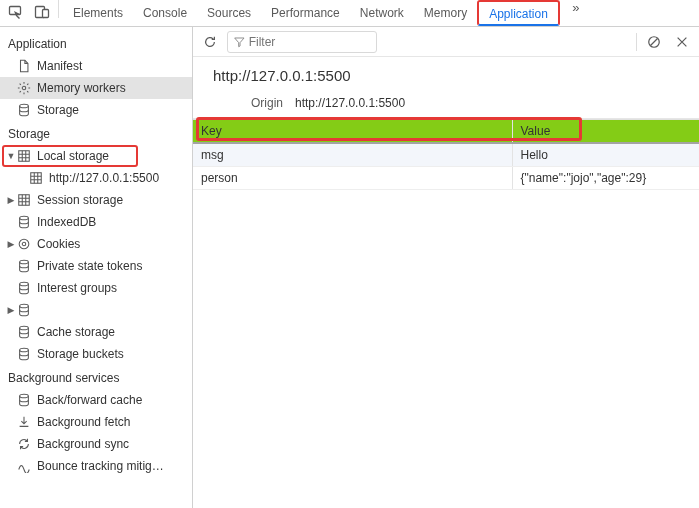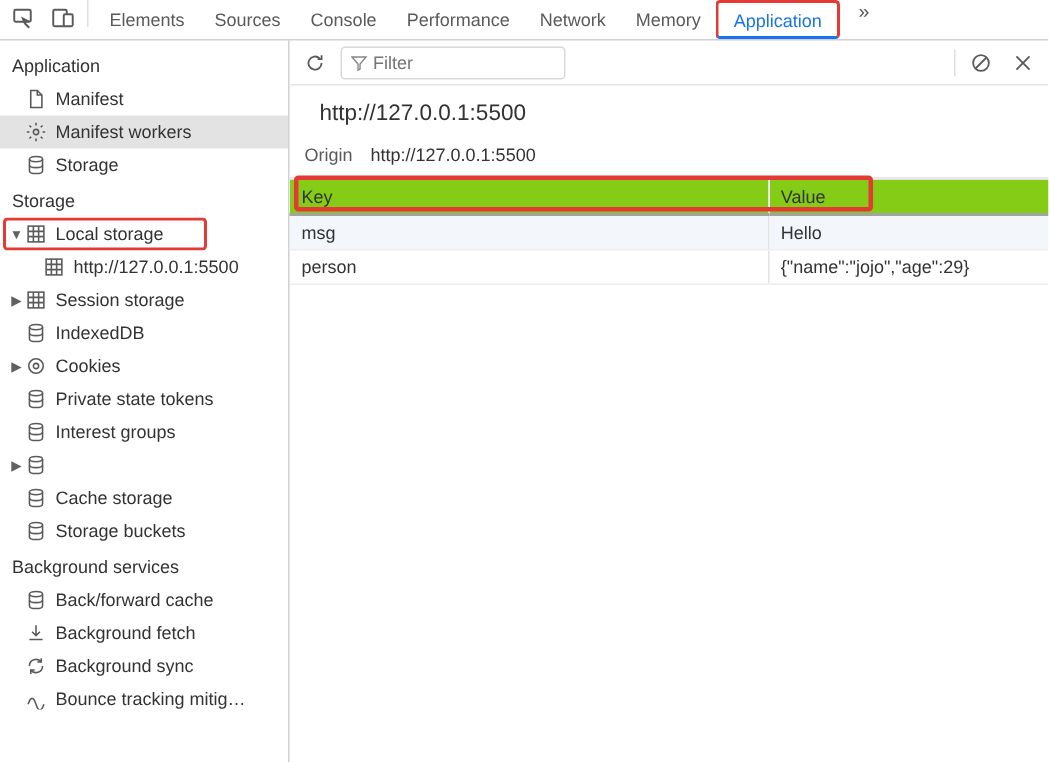--- a/index.html
+++ b/index.html
@@ -38,21 +38,21 @@
   .toolbar { display:flex; align-items:center; height:30px; border-bottom:1px solid #e6e6e6; padding:0 6px; gap:6px; }
   .toolbar .tbtn { width:22px; height:22px; display:flex; align-items:center; justify-content:center; color:#5a5a5a; cursor:pointer; }
   .toolbar .tbtn svg { width:14px; height:14px; }
   .filterwrap { display:flex; align-items:center; gap:4px; border:1px solid #d9d9d9; border-radius:3px; height:22px; padding:0 6px; width:150px; color:#888; }
   .filterwrap input { border:none; outline:none; width:100%; font-size:12px; color:#333; background:transparent; }
   .toolbar .spacer { flex:1; }
   .sep { width:1px; height:18px; background:#ddd; }
 
   .urlrow { padding:10px 20px 8px 20px; font-size:15px; }
   .originrow { display:flex; align-items:center; gap:12px; padding:4px 10px 8px 10px; border-bottom:1px solid #e6e6e6; font-size:12px; }
-  .originrow .olabel { color:#5a5a5a; }
+  .originrow .olabel { color:#5a5a5a;margin-left:48px; }
 
   
   .stablewrap { position:relative; }
   .stable { width:100%; border-collapse:collapse; table-layout:fixed; }
   .stable th, .stable td { text-align:left; font-weight:normal; padding:4px 8px; border-bottom:1px solid #eee; height:20px; overflow:hidden; white-space:nowrap; text-overflow:ellipsis; }
   .stable thead th { background:#84cc16; border-top:1px solid #e0e0e0; border-bottom:2px solid #a3a3a3; color:#333; }
   .stable th:first-child, .stable td:first-child { width:319px; }
   .stable th + th, .stable td + td { border-left:1px solid #e3e3e3; }
   .stable tbody tr:nth-child(odd) td { background:#f3f6fb; }
   .header-hl { position:absolute; left:3px; top:-2px; width:386px; height:24px; border:3px solid #e53935; border-radius:3px; pointer-events:none; }
@@ -71,22 +71,22 @@
     </span>
     <span class="tbicon">
       <svg viewBox="0 0 16 16" fill="none" stroke="currentColor" stroke-width="1.3">
         <rect x="1.5" y="2.5" width="9" height="11" rx="1"></rect>
           <rect x="8.5" y="5.5" width="6" height="8" rx="1" fill="#fff"></rect>
       </svg>
     </span>
     <span style="width:1px;height:18px;background:#ddd;margin:0 2px"></span>
     <div id="tabs-host" style="display: flex;">
         <span class="tab">Elements</span>
+        <span class="tab">Console</span>
         <span class="tab">Sources</span>
-        <span class="tab">Console</span>
         <span class="tab">Performance</span>
         <span class="tab">Network</span>
         <span class="tab">Memory</span>
         <span class="tab active hl-red">Application</span>
       </div>
     <span class="more">»</span>
   </div>
 
   <div class="body">
 
@@ -104,21 +104,21 @@
             <span class="lbl">Manifest</span>
           </div>
           <div class="node depth0 selected">
             <span class="arrow blank">▶</span>
             <span class="ic">
               <svg viewBox="0 0 16 16" fill="none" stroke="currentColor" stroke-width="1.2">
                 <circle cx="8" cy="8" r="2"></circle>
                 <path d="M8 1v2M8 13v2M1 8h2M13 8h2M3 3l1.4 1.4M11.6 11.6L13 13M13 3l-1.4 1.4M4.4 11.6L3 13"></path>
               </svg>
             </span>
-            <span class="lbl">Manifest workers</span>
+            <span class="lbl">Memory workers</span>
           </div>
           <div class="node depth0">
             <span class="arrow blank">▶</span>
             <span class="ic">
               <svg viewBox="0 0 16 16" fill="none" stroke="currentColor" stroke-width="1.2">
                 <ellipse cx="8" cy="3.5" rx="5" ry="2"></ellipse>
                 <path d="M3 3.5v9c0 1.1 2.2 2 5 2s5-.9 5-2v-9"></path>
                 <path d="M3 8c0 1.1 2.2 2 5 2s5-.9 5-2"></path>
               </svg>
             </span>

